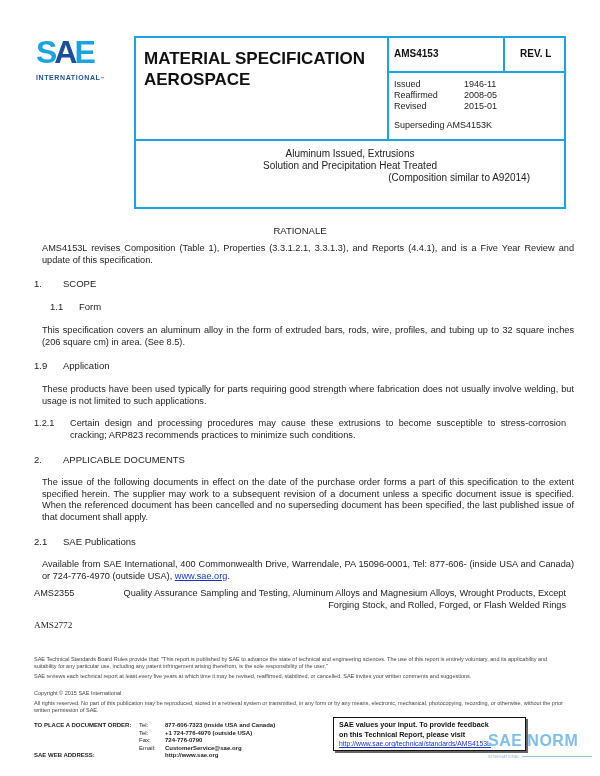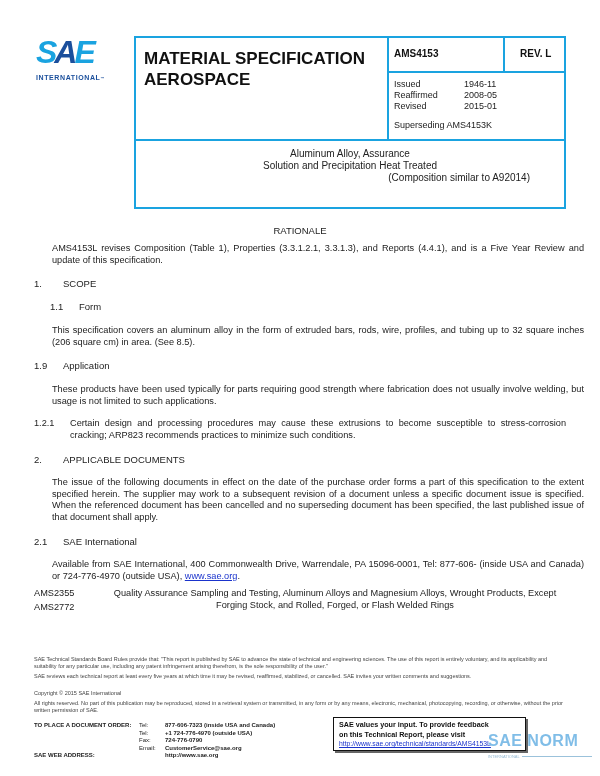--- a/index.html
+++ b/index.html
@@ -5,21 +5,21 @@
   html, body { margin: 0; padding: 0; background: #ffffff; }
   body {
     width: 600px; height: 776px; position: relative; overflow: hidden;
     font-family: "Liberation Sans", "DejaVu Sans", sans-serif; color: #111;
   }
   .abs { position: absolute; }
 
   
   .logo { left: 34px; top: 36px; width: 80px; height: 50px; }
   .logo-mark { position: absolute; left: 2px; top: 0; font-family: "Liberation Sans", sans-serif;
-    font-weight: bold; font-size: 32px; letter-spacing: -3px; line-height: 32px; font-style: italic; }
+    font-weight: bold; font-size: 32px; letter-spacing: -3px; line-height: 32px; }
   .logo-mark .s { color: #1aa3e0; }
   .logo-mark .a { color: #1b4f9c; }
   .logo-mark .e { color: #1aa3e0; }
   .logo-sub { position: absolute; left: 2px; top: 38px; font-size: 7px; font-weight: bold; letter-spacing: 0.6px; color: #1b4f9c; white-space: nowrap; }
 
   
   .hdr { left: 134px; top: 36px; width: 432px; height: 173px; border: 2px solid #1aa3e0; box-sizing: border-box; }
   .hdr-title { position: absolute; left: 8px; top: 10px; font-size: 17px; font-weight: bold; line-height: 21px; color: #111; }
   .hdr-vline { position: absolute; left: 251px; top: 0; width: 2px; height: 101px; background: #1aa3e0; }
   .hdr-hline-mid { position: absolute; left: 0; top: 101px; width: 100%; height: 2px; background: #1aa3e0; }
@@ -30,21 +30,21 @@
   .hdr-dates { position: absolute; left: 258px; top: 41px; font-size: 9px; line-height: 11px; color: #222; }
   .hdr-dates .row { display: flex; }
   .hdr-dates .k { width: 70px; }
   .hdr-super { position: absolute; left: 258px; top: 82px; font-size: 9px; color: #222; }
   .hdr-subject { position: absolute; left: 0; top: 110px; width: 100%; text-align: center; font-size: 10px; line-height: 12px; color: #222; }
   .hdr-subject .right { text-align: right; padding-right: 34px; }
 
   .rationale-title { left: 0; width: 600px; top: 225px; text-align: center; font-size: 9.5px; color: #222; }
 
   .body-text { font-size: 9.2px; line-height: 11.5px; color: #222; text-align: justify; }
-  .para { left: 52px; width: 532px; }
+  .para { left: 42px; width: 532px; }
   .heading { left: 34px; font-size: 9.5px; color: #222; }
   .heading .num { display: inline-block; width: 29px; }
   .sub-item { left: 34px; width: 532px; display: flex; }
   .sub-item .num { width: 36px; flex: none; }
   .ref-row { left: 34px; width: 532px; display: flex; }
   .ref-row .code { width: 70px; flex: none; }
   a.link { color: #1a33cc; text-decoration: underline; }
 
   .fine { left: 34px; width: 532px; font-size: 5.5px; line-height: 7px; color: #444; }
   .order-block { left: 34px; top: 722px; font-size: 6px; line-height: 7.5px; color: #222; }
@@ -95,21 +95,21 @@
         <span>2008-05</span>
       </div>
     <div class="row">
         <span class="k">Revised</span>
         <span>2015-01</span>
       </div>
   </div>
   <div class="hdr-super">Superseding AMS4153K</div>
 
   <div class="hdr-subject">
-    <div>Aluminum Alloy, Assurance</div>
+    <div>Aluminum Issued, Extrusions</div>
     <div>Solution and Precipitation Heat Treated</div>
     <div class="right">(Composition similar to A92014)</div>
   </div>
 </div>
 
 <div class="abs rationale-title">RATIONALE</div>
 <div class="abs para body-text" style="top:243px;">AMS4153L revises Composition (Table 1), Properties (3.3.1.2.1, 3.3.1.3), and Reports (4.4.1), and is a Five Year Review and update of this specification.</div>
 
 <div class="abs heading" style="top:278px;"><span class="num">1.</span><span>SCOPE</span></div>
 <div class="abs heading" style="top:301px;margin-left:16px;"><span class="num">1.1</span><span>Form</span></div>
@@ -119,28 +119,28 @@
 <div class="abs para body-text" style="top:384px;">These products have been used typically for parts requiring good strength where fabrication does not usually involve welding, but usage is not limited to such applications.</div>
 
 <div class="abs sub-item body-text" style="top:418px;">
   <span class="num">1.2.1</span>
   <span>Certain design and processing procedures may cause these extrusions to become susceptible to stress-corrosion cracking; ARP823 recommends practices to minimize such conditions.</span>
 </div>
 
 <div class="abs heading" style="top:454px;"><span class="num">2.</span><span>APPLICABLE DOCUMENTS</span></div>
 <div class="abs para body-text" style="top:477px;">The issue of the following documents in effect on the date of the purchase order forms a part of this specification to the extent specified herein. The supplier may work to a subsequent revision of a document unless a specific document issue is specified. When the referenced document has been cancelled and no superseding document has been specified, the last published issue of that document shall apply.</div>
 
-<div class="abs heading" style="top:536px;"><span class="num">2.1</span><span>SAE International</span></div>
+<div class="abs heading" style="top:536px;"><span class="num">2.1</span><span>SAE Publications</span></div>
 <div class="abs para body-text" style="top:559px;"><span>Available from SAE International, 400 Commonwealth Drive, Warrendale, PA 15096-0001, Tel: 877-606- (inside USA and Canada) or 724-776-4970 (outside USA), </span><a class="link" href="#">www.sae.org</a><span>.</span></div>
 
 <div class="abs ref-row body-text" style="top:588px;">
   <span class="code">AMS2355</span>
-  <span style="text-align:center">Quality Assurance Sampling and Testing, Aluminum Alloys and Magnesium Alloys, Wrought Products, Except Forging Stock, and Rolled, Forged, or Flash Welded Rings</span>
+  <span style="text-align:right">Quality Assurance Sampling and Testing, Aluminum Alloys and Magnesium Alloys, Wrought Products, Except Forging Stock, and Rolled, Forged, or Flash Welded Rings</span>
 </div>
-<div class="abs ref-row body-text" style="top:602px;">
+<div class="abs ref-row body-text" style="top:620px;font-family:Liberation Serif, serif;">
   <span class="code">AMS2772</span>
 </div>
 
 <div class="abs fine" style="top:656px;">SAE Technical Standards Board Rules provide that: "This report is published by SAE to advance the state of technical and engineering sciences. The use of this report is entirely voluntary, and its applicability and suitability for any particular use, including any patent infringement arising therefrom, is the sole responsibility of the user."</div>
 <div class="abs fine" style="top:673px;">SAE reviews each technical report at least every five years at which time it may be revised, reaffirmed, stabilized, or cancelled. SAE invites your written comments and suggestions.</div>
 <div class="abs fine" style="top:690px;">Copyright © 2015 SAE International</div>
 <div class="abs fine" style="top:700px;">All rights reserved. No part of this publication may be reproduced, stored in a retrieval system or transmitted, in any form or by any means, electronic, mechanical, photocopying, recording, or otherwise, without the prior written permission of SAE.</div>
 
 <div class="abs order-block">
   <div class="order-label" style="top:0;">TO PLACE A DOCUMENT ORDER:</div>

